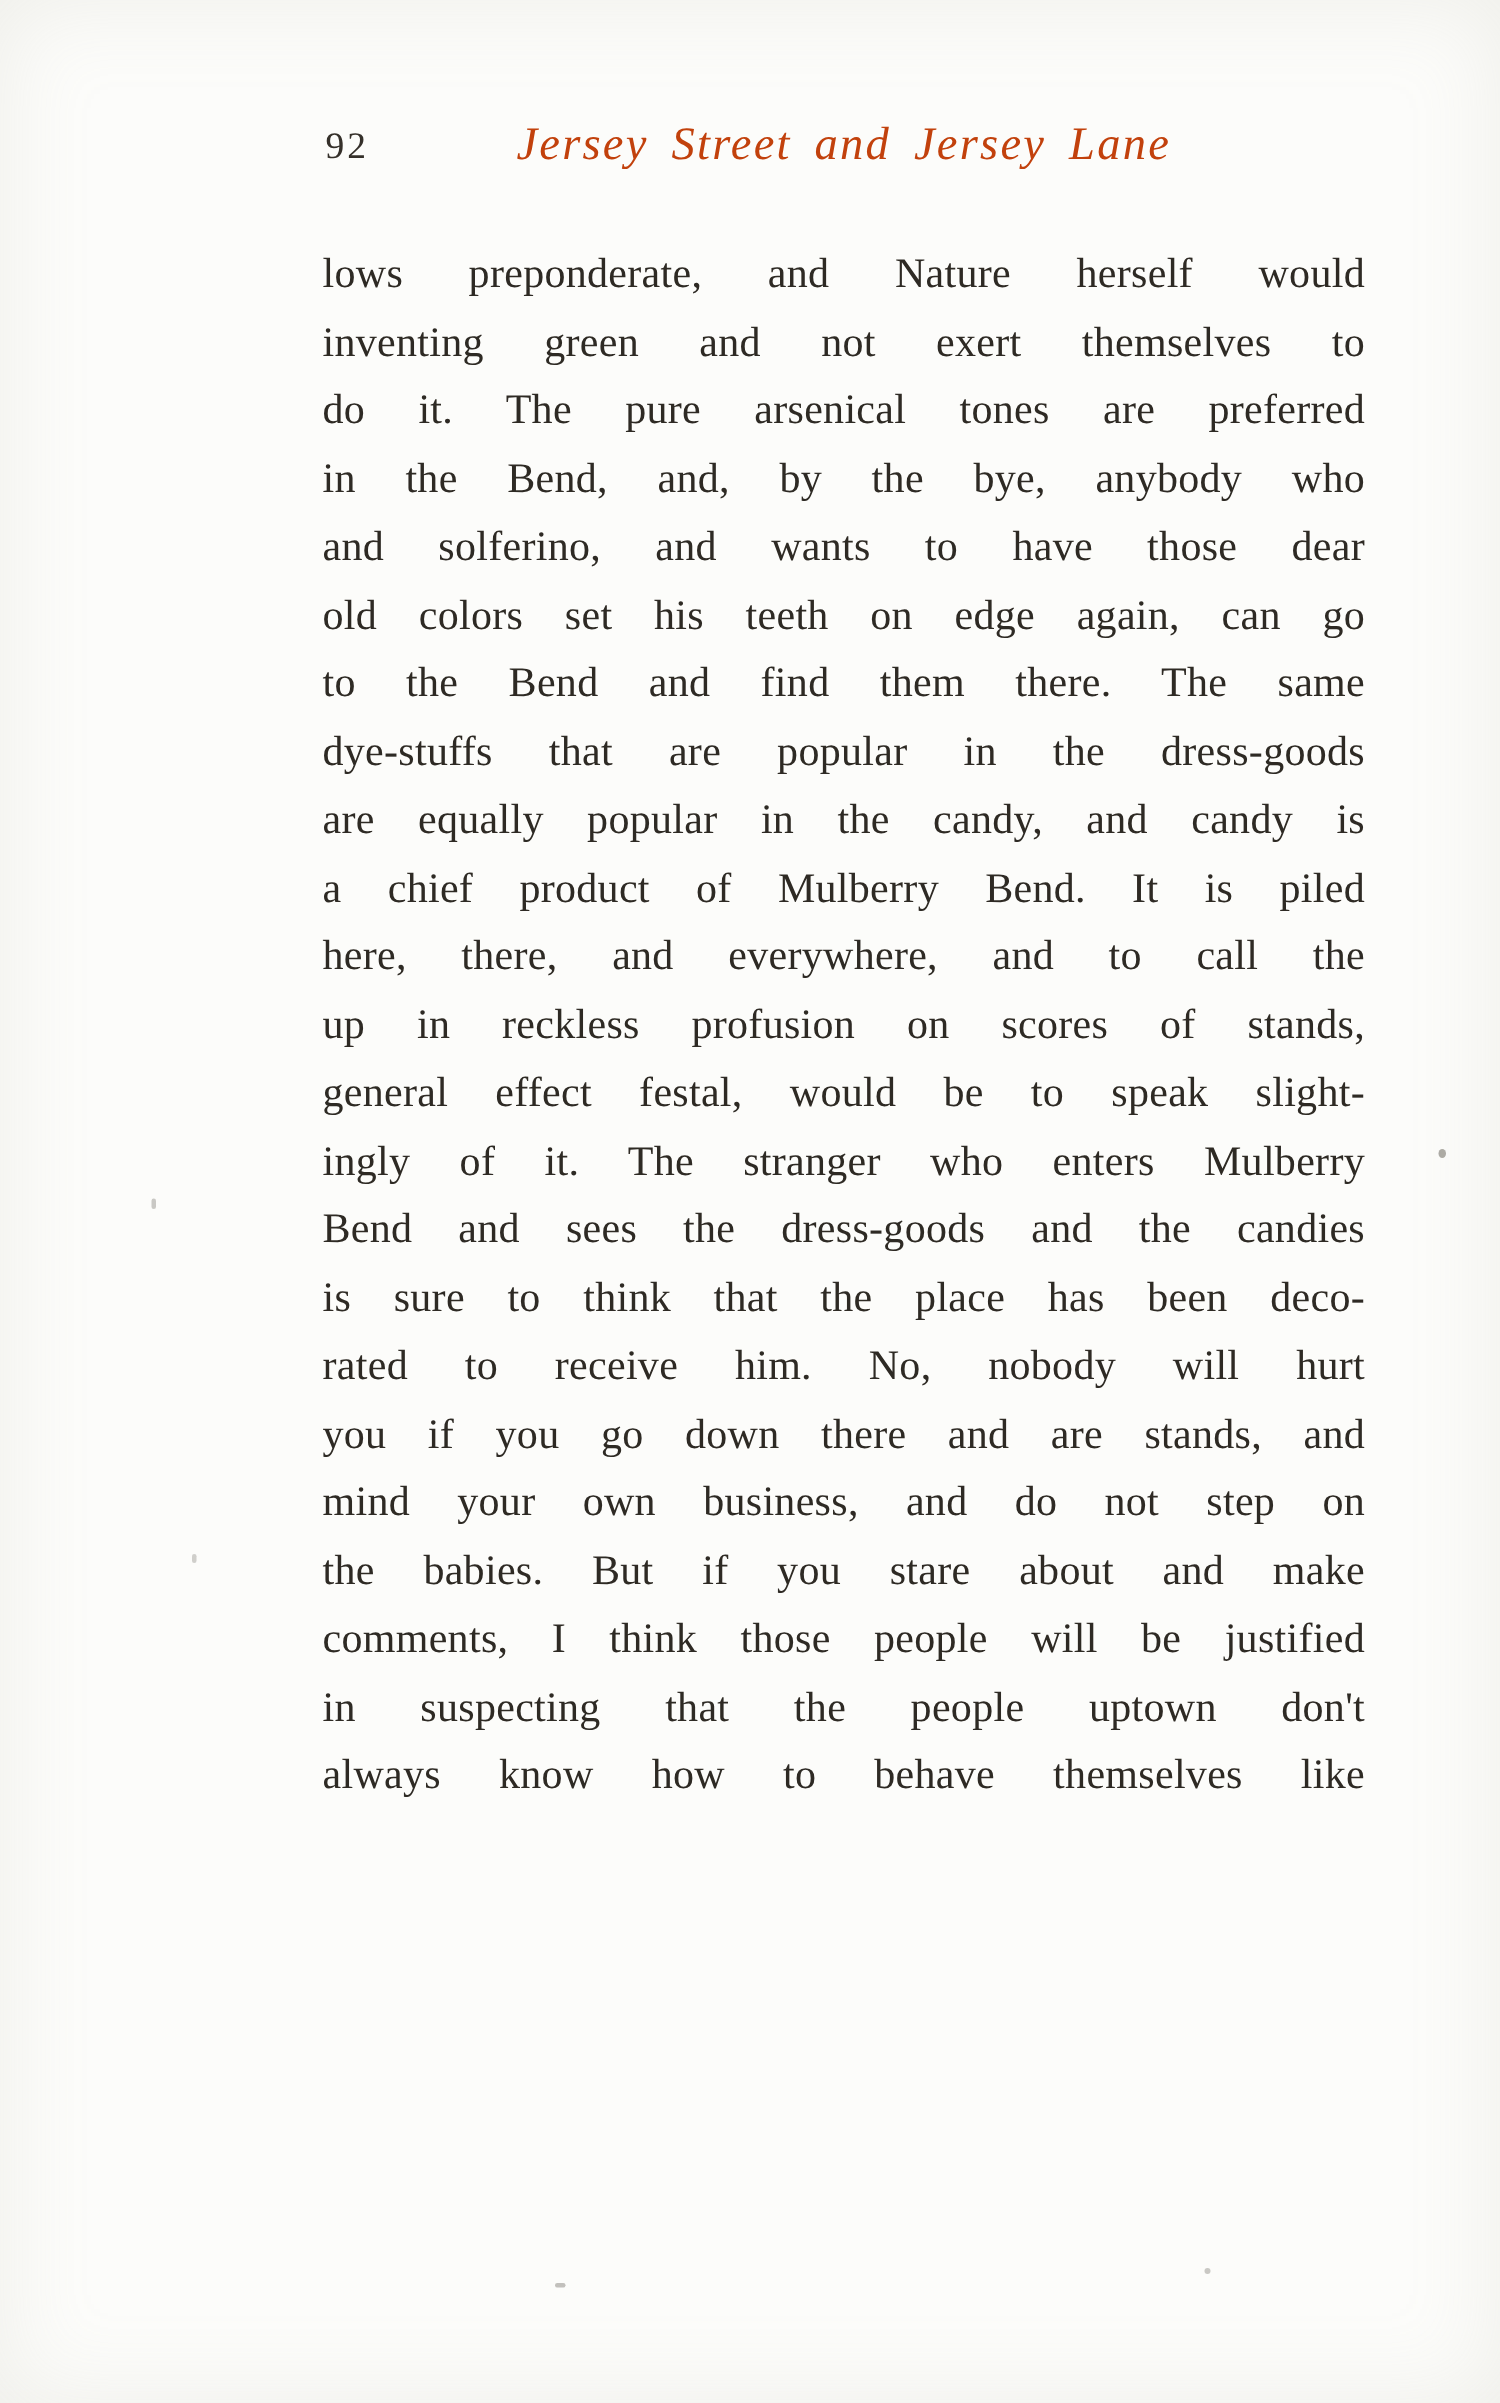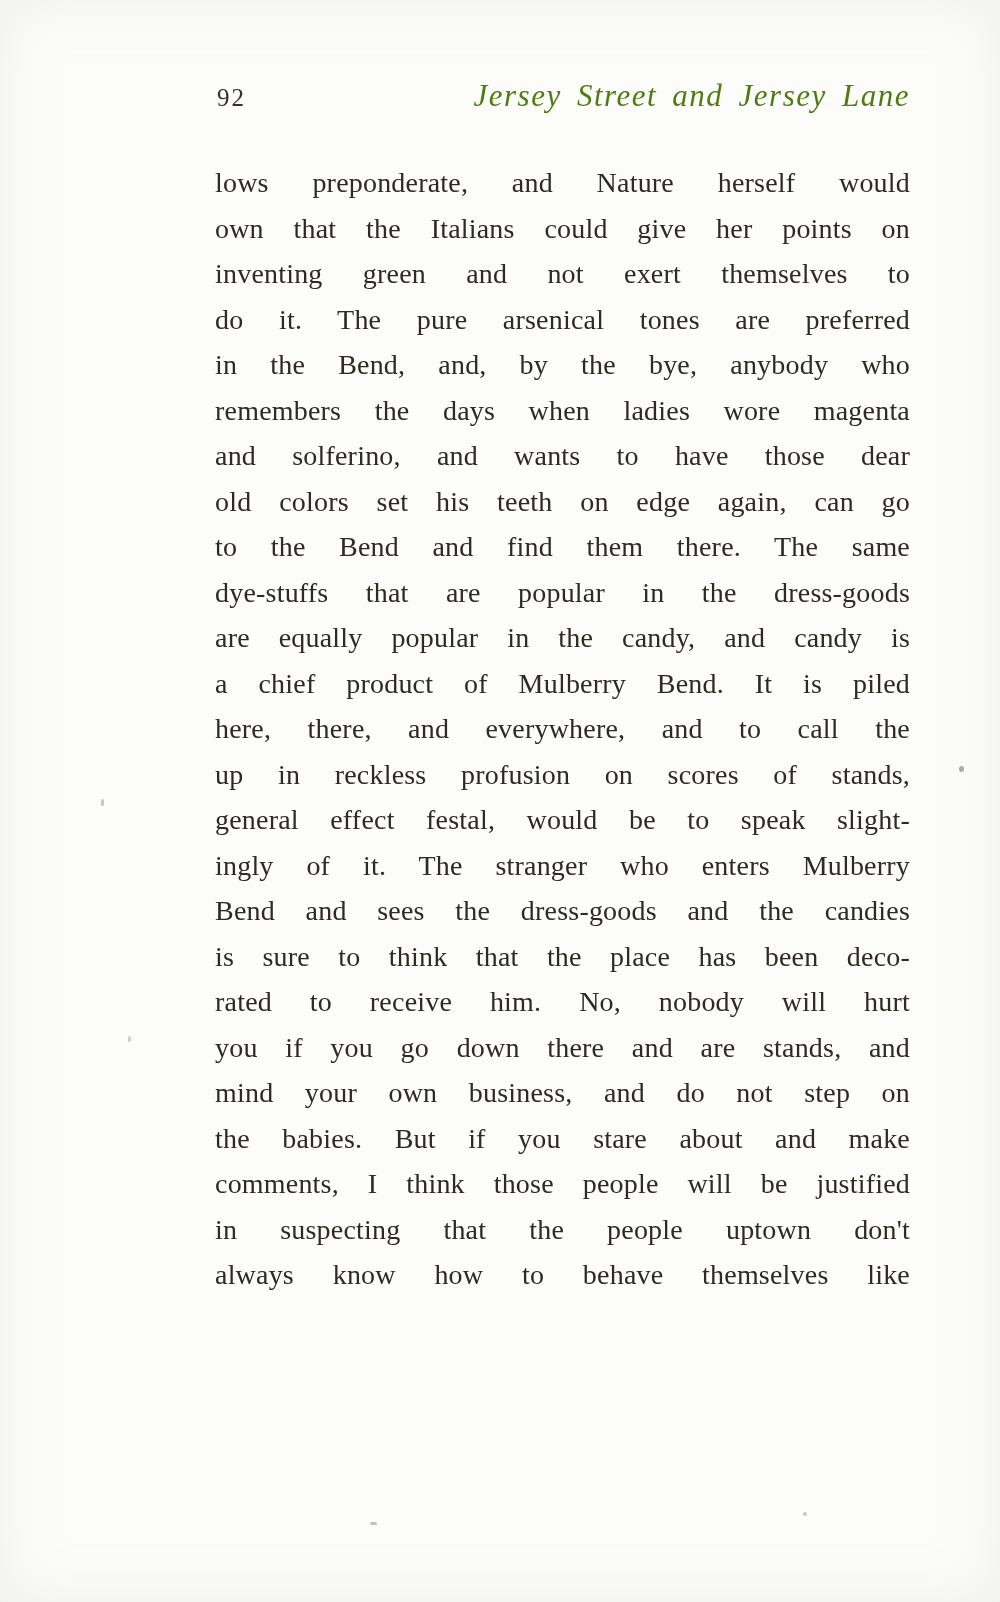--- a/index.html
+++ b/index.html
@@ -33,26 +33,26 @@
   }
   .page-number {
     position: absolute;
     left: 2px;
     top: 6px;
     font-size: 25px;
     letter-spacing: 2px;
     color: #35302a;
   }
   .running-title {
-    text-align: right;
+    text-align: center;
     font-style: italic;
     font-size: 31px;
     letter-spacing: 1.5px;
     word-spacing: 6px;
-    color: #4d7c0f;
+    color: #c2410c;
   }
   .body-text {
     position: absolute;
     top: 160px;
     left: 215px;
     width: 695px;
   }
   .text-line {
     font-size: 28px;
     line-height: 45.5px;
@@ -82,25 +82,23 @@
 
 <div class="page">
 
   <div class="header">
     <span class="page-number">92</span>
     <div class="running-title">Jersey Street and Jersey Lane</div>
   </div>
 
   <div class="body-text">
       <div class="text-line">lows preponderate, and Nature herself would</div>
-      <div class="text-line">own that the Italians could give her points on</div>
       <div class="text-line">inventing green and not exert themselves to</div>
       <div class="text-line">do it. The pure arsenical tones are preferred</div>
       <div class="text-line">in the Bend, and, by the bye, anybody who</div>
-      <div class="text-line">remembers the days when ladies wore magenta</div>
       <div class="text-line">and solferino, and wants to have those dear</div>
       <div class="text-line">old colors set his teeth on edge again, can go</div>
       <div class="text-line">to the Bend and find them there. The same</div>
       <div class="text-line">dye-stuffs that are popular in the dress-goods</div>
       <div class="text-line">are equally popular in the candy, and candy is</div>
       <div class="text-line">a chief product of Mulberry Bend. It is piled</div>
       <div class="text-line">here, there, and everywhere, and to call the</div>
       <div class="text-line">up in reckless profusion on scores of stands,</div>
       <div class="text-line">general effect festal, would be to speak slight-</div>
       <div class="text-line">ingly of it. The stranger who enters Mulberry</div>

